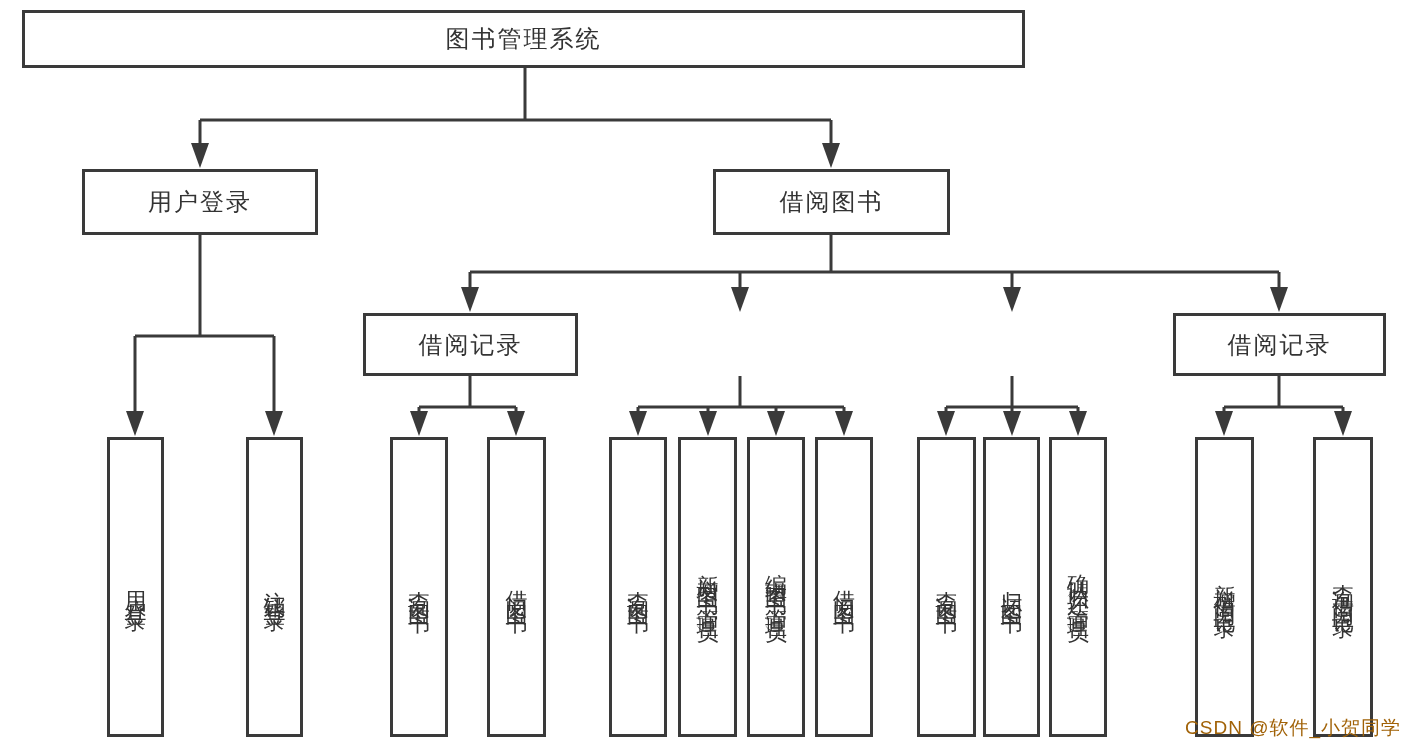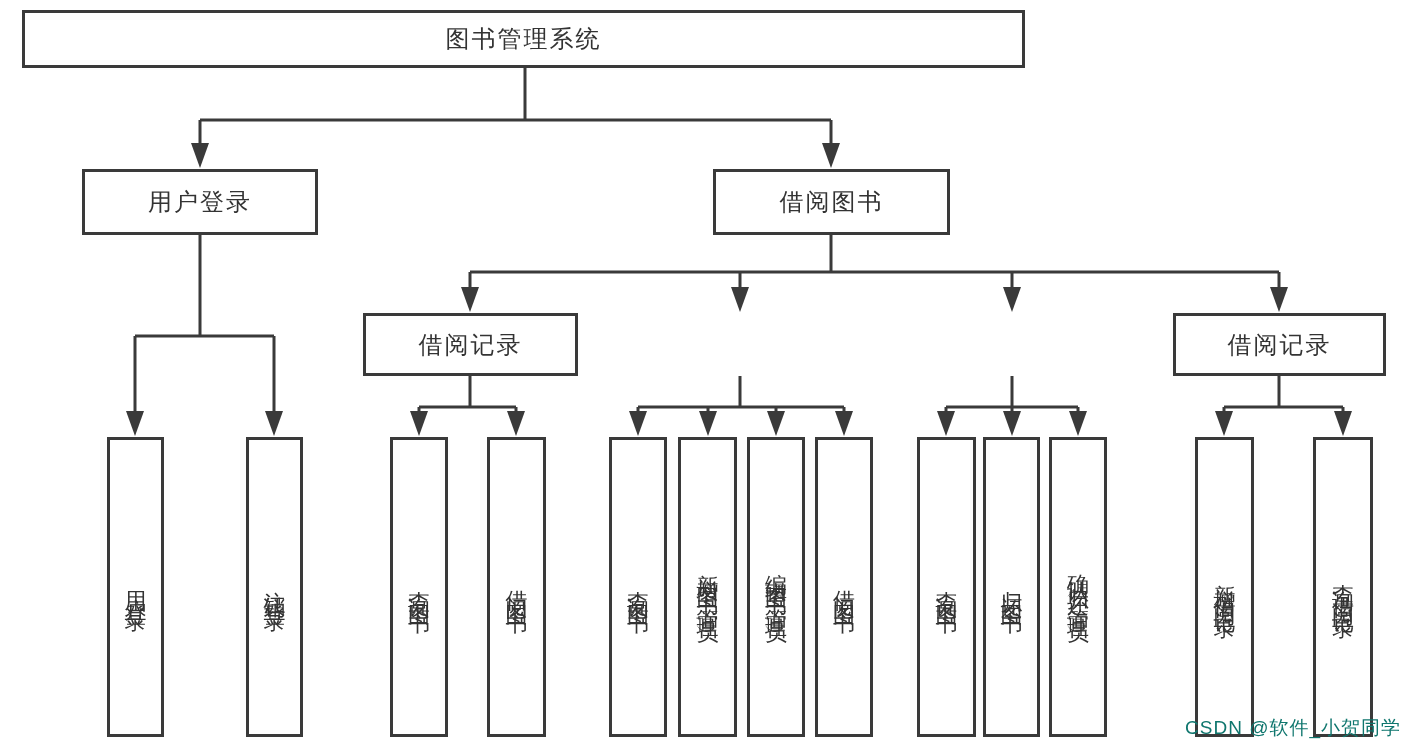--- a/index.html
+++ b/index.html
@@ -33,21 +33,21 @@
     font-size:22px;
     color:#333333;
     letter-spacing:7px;
     line-height:1;
   }
   #watermark{
     position:absolute;
     right:4px;
     bottom:6px;
     font-size:19px;
-    color:#0f766e;
+    color:#a16207;
     letter-spacing:1px;
     white-space:nowrap;
   }
 </style>
 </head>
 <body>
 
 <div id="canvas">
 
   <svg id="connectors" viewBox="0 0 1405 747" xmlns="http://www.w3.org/2000/svg">

